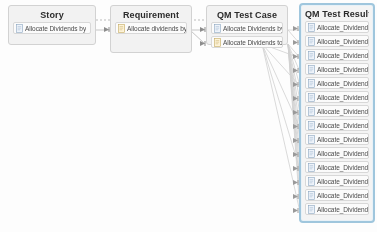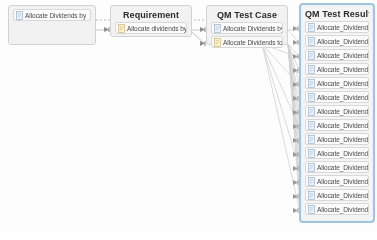--- a/index.html
+++ b/index.html
@@ -135,32 +135,33 @@
       <path d="M288 44 L300 212"></path>
       <path d="M262 44 L300 58"></path>
       <path d="M262 44 L300 86"></path>
       <path d="M262 44 L300 128"></path>
       <path d="M262 44 L300 170"></path>
       <path d="M262 44 L300 212"></path>
     </g>
   </svg>
 
   <div class="col" id="col-story" style="left:8px; top:5px; width:88px; height:40px;">
+    <div class="col-title">Story</div>
     <div class="item">
       <svg class="doc-icon" viewBox="0 0 7 9">
         <rect x="0.5" y="0.5" width="6" height="8" fill="#eef3fa" stroke="#8aa5c0" stroke-width="0.6"></rect>
         <line x1="1.6" y1="2.6" x2="5.2" y2="2.6" stroke="#9db4cc" stroke-width="0.5"></line>
         <line x1="1.6" y1="4.2" x2="5.2" y2="4.2" stroke="#9db4cc" stroke-width="0.5"></line>
         <line x1="1.6" y1="5.8" x2="4.3" y2="5.8" stroke="#9db4cc" stroke-width="0.5"></line>
       </svg>
       <span class="item-label">Allocate Dividends by</span>
     </div>
   </div>
 
-  <div class="col" id="col-requirement" style="left:110px; top:5px; width:82px; height:32px;">
+  <div class="col" id="col-requirement" style="left:110px; top:5px; width:82px; height:48px;">
     <div class="col-title">Requirement</div>
     <div class="item">
       <svg class="doc-icon" viewBox="0 0 7 9">
         <rect x="0.5" y="0.5" width="6" height="8" fill="#fdf3d8" stroke="#c4a85e" stroke-width="0.6"></rect>
         <line x1="1.6" y1="2.6" x2="5.2" y2="2.6" stroke="#c9b06c" stroke-width="0.5"></line>
         <line x1="1.6" y1="4.2" x2="5.2" y2="4.2" stroke="#c9b06c" stroke-width="0.5"></line>
         <line x1="1.6" y1="5.8" x2="4.3" y2="5.8" stroke="#c9b06c" stroke-width="0.5"></line>
       </svg>
       <span class="item-label">Allocate dividends by</span>
     </div>

